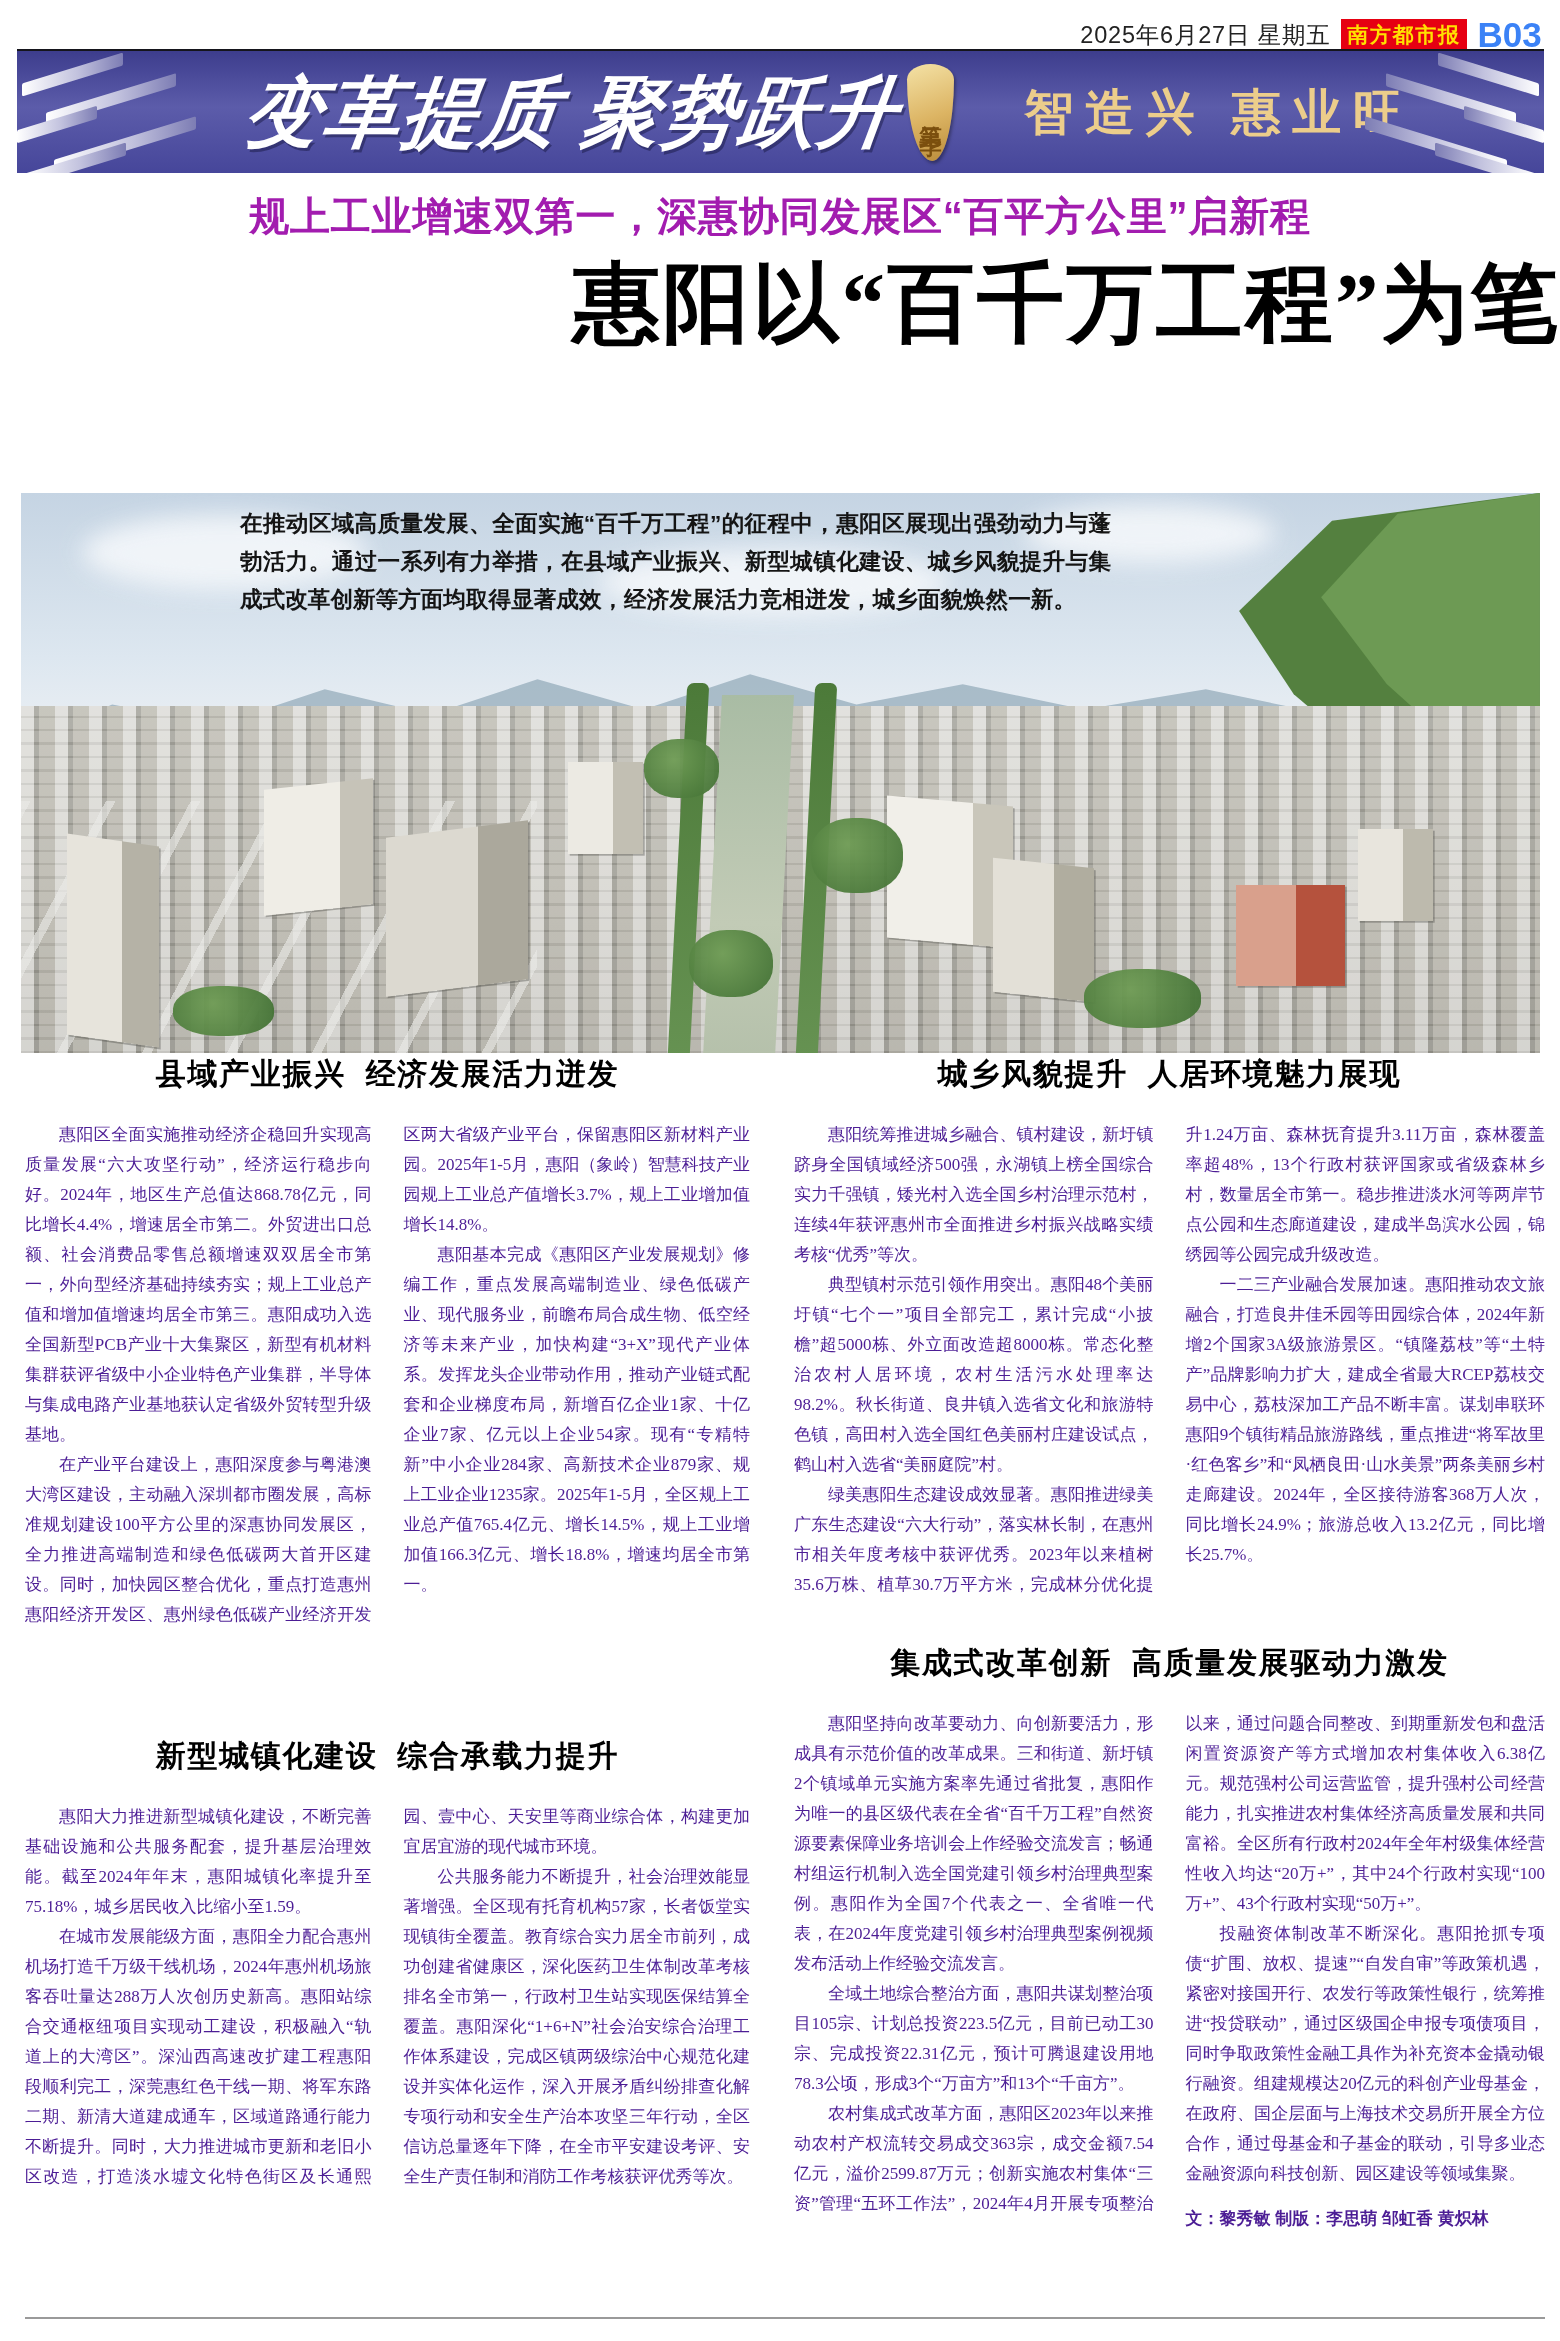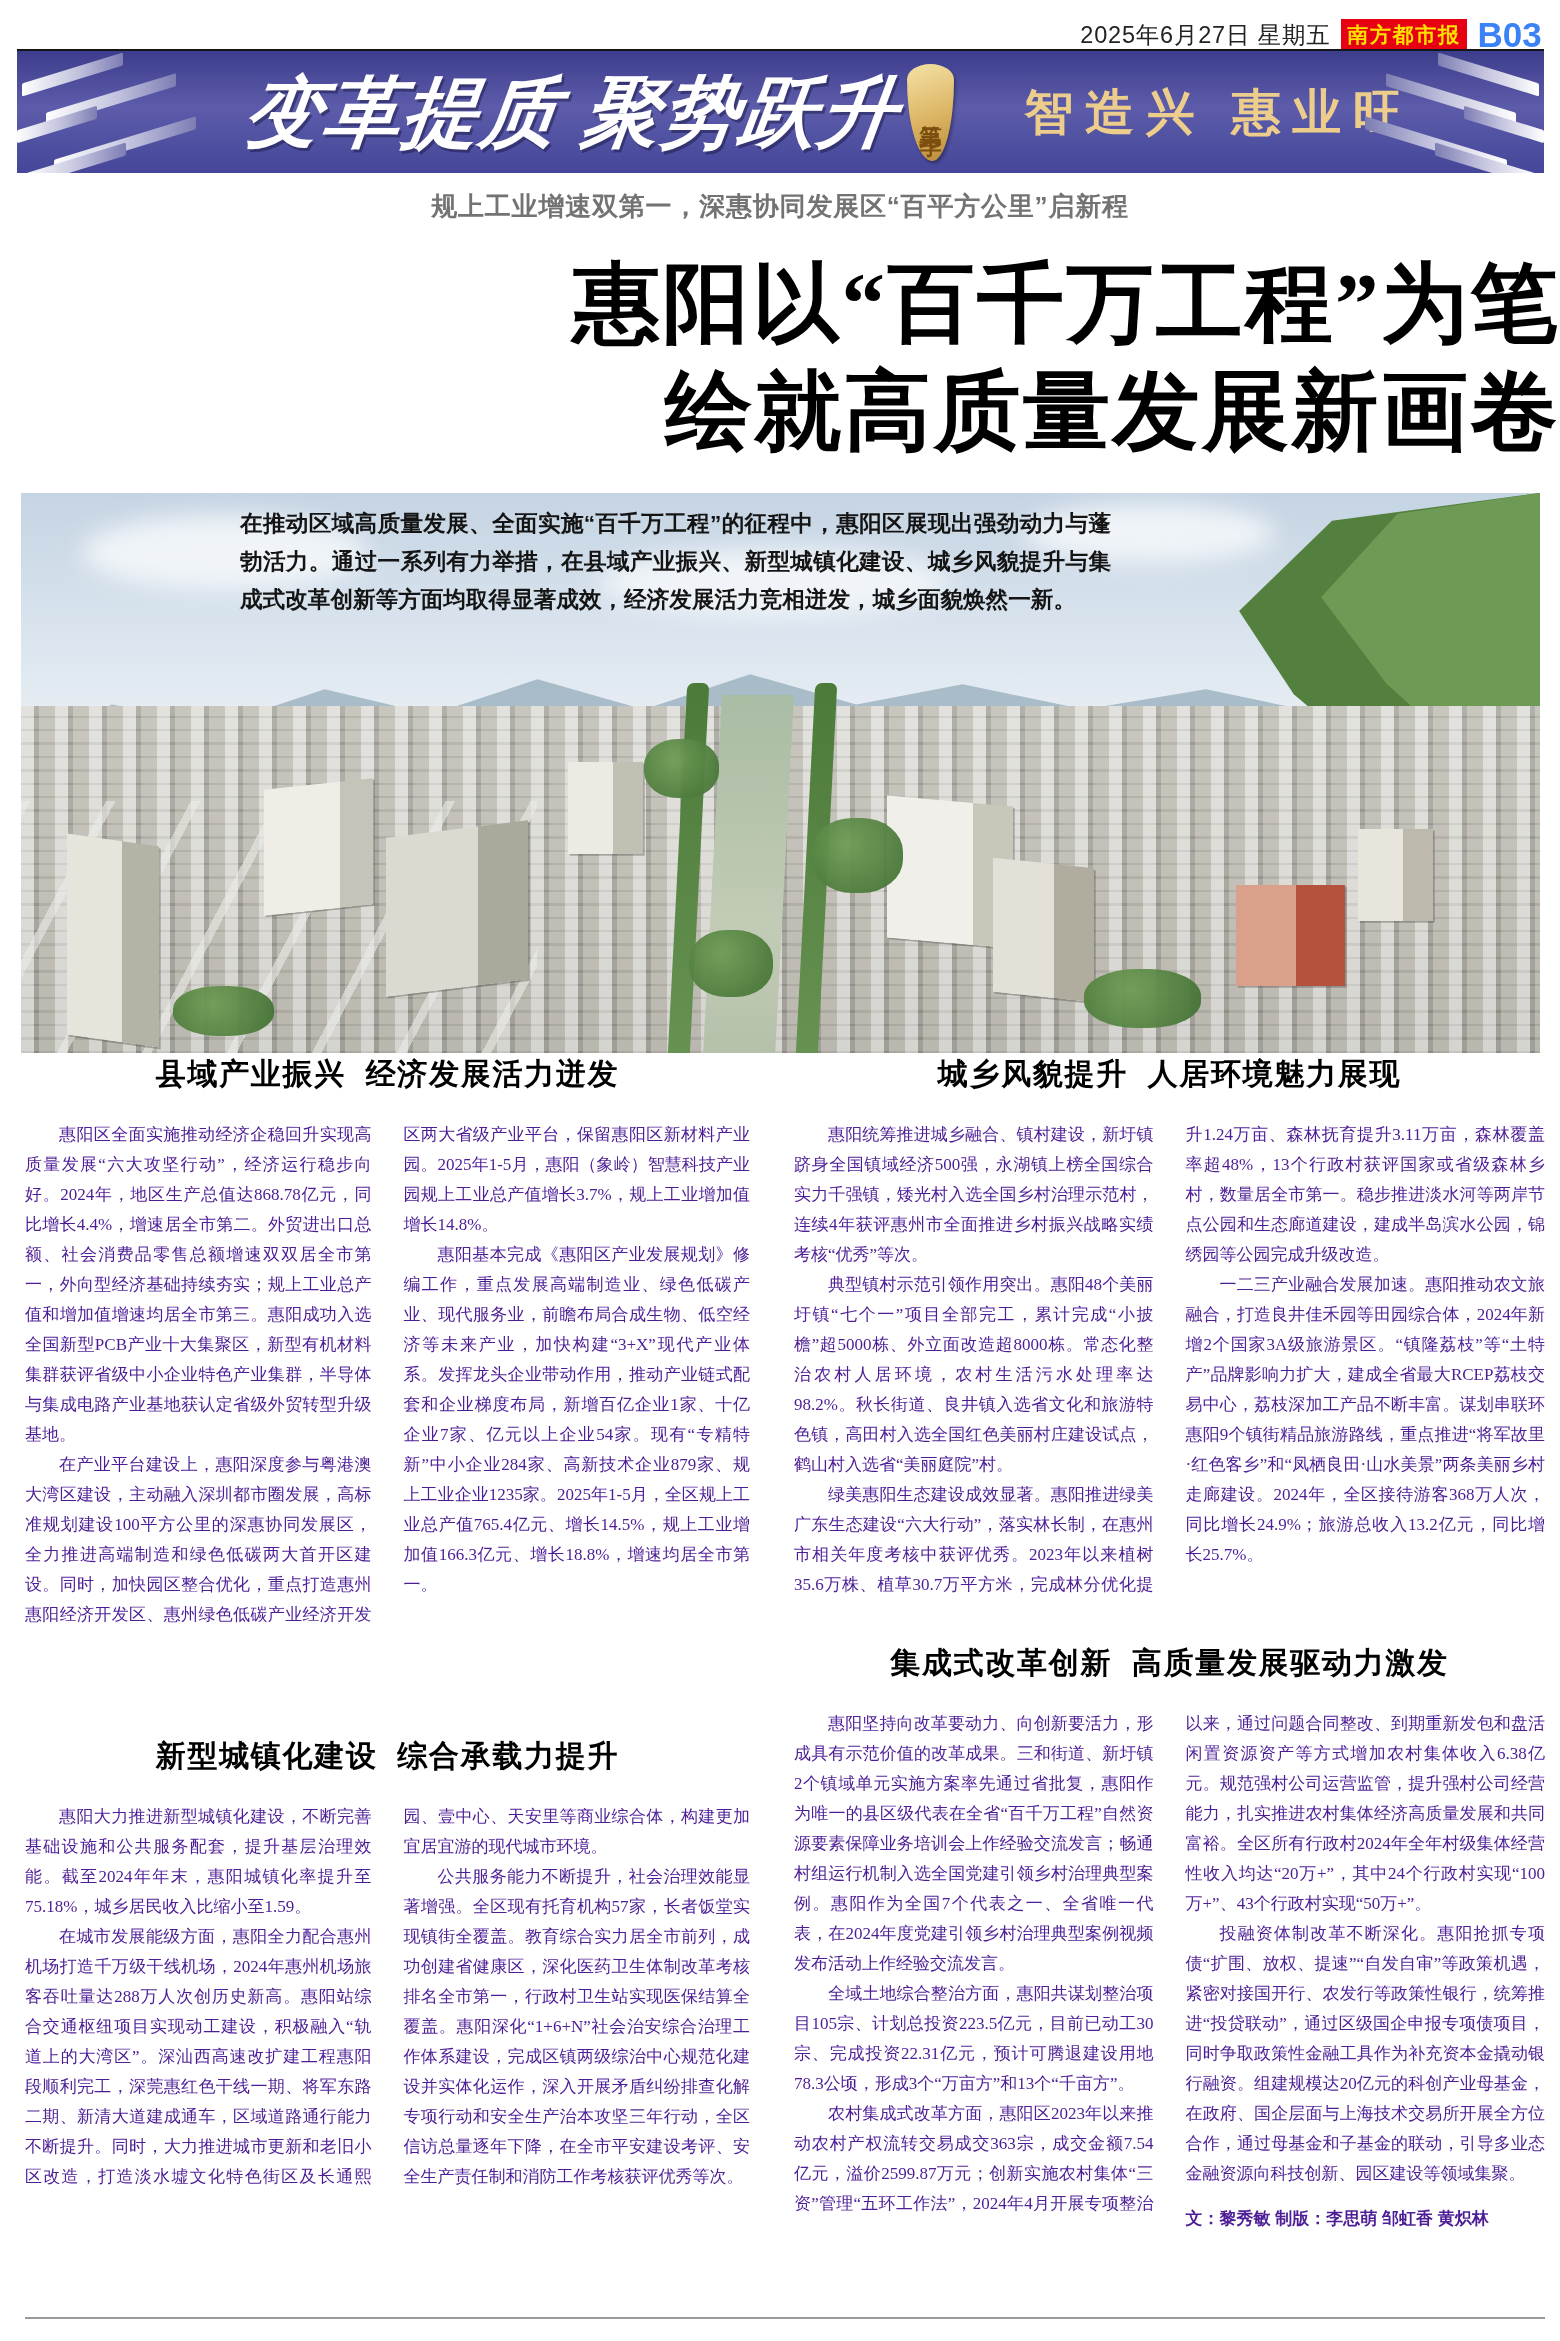--- a/index.html
+++ b/index.html
@@ -34,21 +34,21 @@
           display:flex; align-items:center; justify-content:center;
           font-family:"Liberation Sans","DejaVu Sans",sans-serif; font-weight:900;
           color:#eccd8b; font-size:49px; letter-spacing:11.7px; white-space:nowrap; }
   .bar { position:absolute; height:12.6px; background:linear-gradient(90deg,#ffffff 0%,#c2c2de 55%,#7d7db4 100%);
          border-radius:1.7px; }
   .bars-left .bar { transform:skewY(-17deg); }
   .bars-right .bar { transform:skewY(17deg); background:linear-gradient(270deg,#ffffff 0%,#c2c2de 55%,#7d7db4 100%); }
   
   .kicker { position:absolute; left:0; top:189px; width:100%; text-align:center;
             font-family:"Liberation Sans","DejaVu Sans",sans-serif; font-weight:900;
-            font-size:26px; color:#737373; letter-spacing:0.8px; }
+            font-size:40px; color:#a21caf; letter-spacing:0.8px; }
   .main-title { position:absolute; left:0; top:250px; width:100%; text-align:right;
             font-family:"Liberation Serif","DejaVu Serif",serif; font-weight:900;
             font-size:87px; line-height:1.24; color:#000; letter-spacing:2.5px; }
   
   .photo { position:absolute; left:21px; top:493px; width:1519px; height:560px; overflow:hidden; background:#cdd9e4; }
   .sky { position:absolute; inset:0 0 58% 0; background:linear-gradient(180deg,#c5d4e3 0%,#dde7f0 70%,#e9eef3 100%); }
   .cloud { position:absolute; background:#f4f7fa; border-radius:50%; filter:blur(11.7px); opacity:.9; }
   .mtn-far { position:absolute; left:0; top:27%; width:100%; height:18%; opacity:.85; }
   .mtn-right { position:absolute; right:0; top:0; width:36%; height:62%; }
   .city { position:absolute; left:0; top:38%; width:100%; height:62%;
@@ -104,21 +104,20 @@
     <div class="bar" style="right:28.5px; top:42px;  width:130px;"></div>
     <div class="bar" style="right:0;    top:67px;  width:80px;"></div>
     <div class="bar" style="right:37px; top:87px; width:142px;"></div>
     <div class="bar" style="right:8.4px; top:107px; width:101px;"></div>
   </div>
 </div>
 
 <div class="kicker">规上工业增速双第一，深惠协同发展区“百平方公里”启新程</div>
 <div class="main-title">
   <div>惠阳以“百千万工程”为笔</div>
-  <div>绘就高质量发展新画卷</div>
 </div>
 
 <div class="photo">
   <div class="sky"></div>
   <div class="cloud" style="left:4%;  top:4%;  width:285px; height:75px;"></div>
   <div class="cloud" style="left:38%; top:10%; width:352px; height:67px;"></div>
   <div class="cloud" style="left:66%; top:2%;  width:251px; height:59px;"></div>
   <svg class="mtn-far" viewBox="0 0 100 20" preserveAspectRatio="none">
     <polygon points="0,20 6,12 13,16 20,9 27,14 34,7 41,13 48,6 55,12 62,8 70,13 78,9 86,14 93,10 100,16 100,20" fill="#9fb4c2"></polygon>
   </svg>

